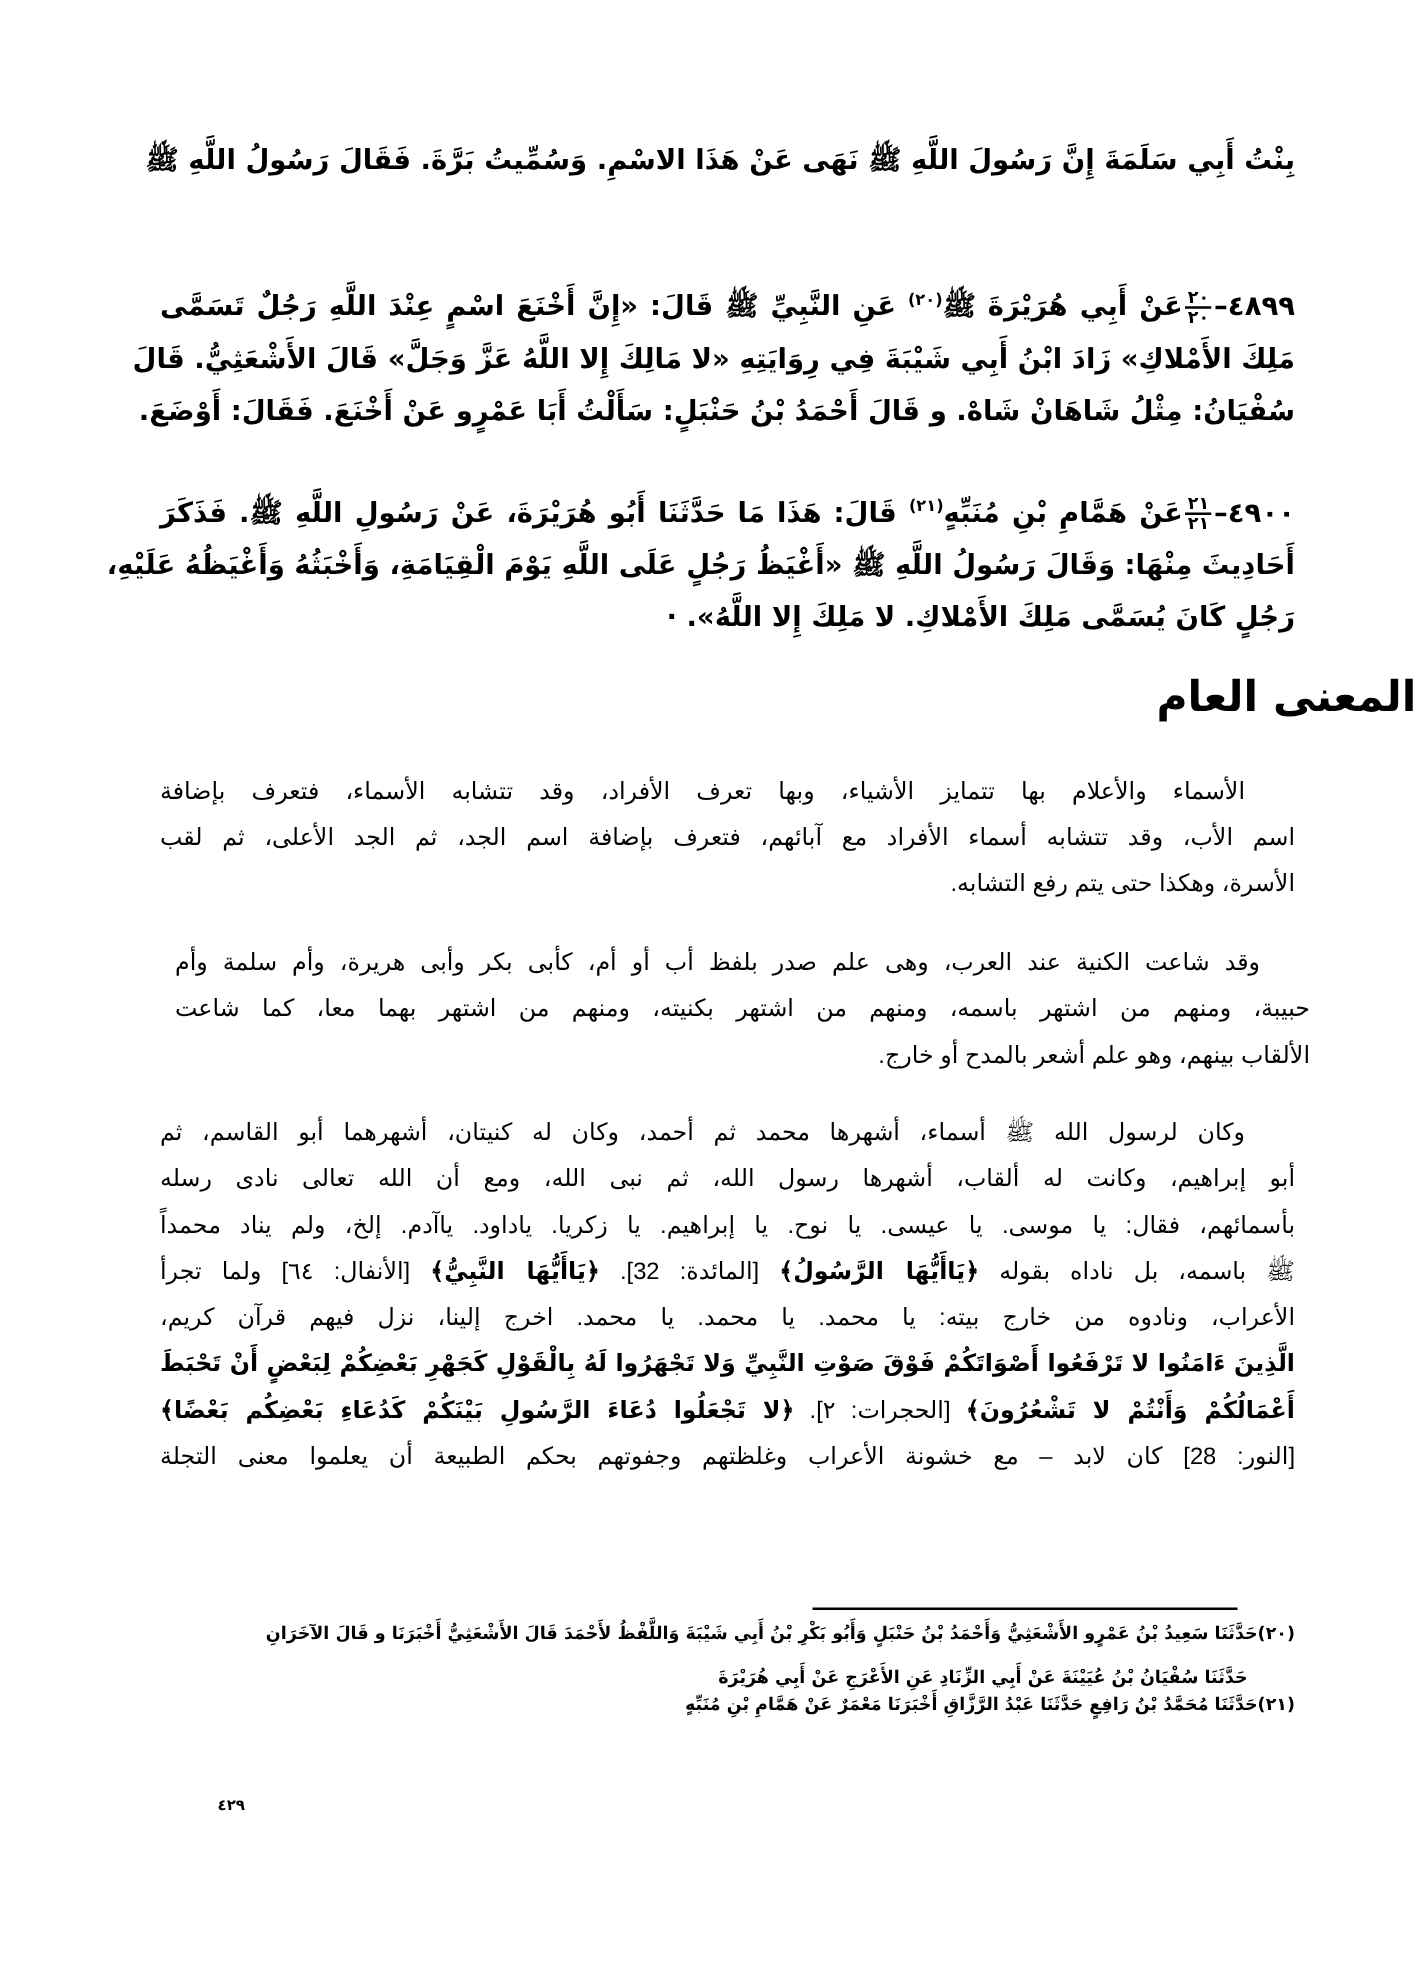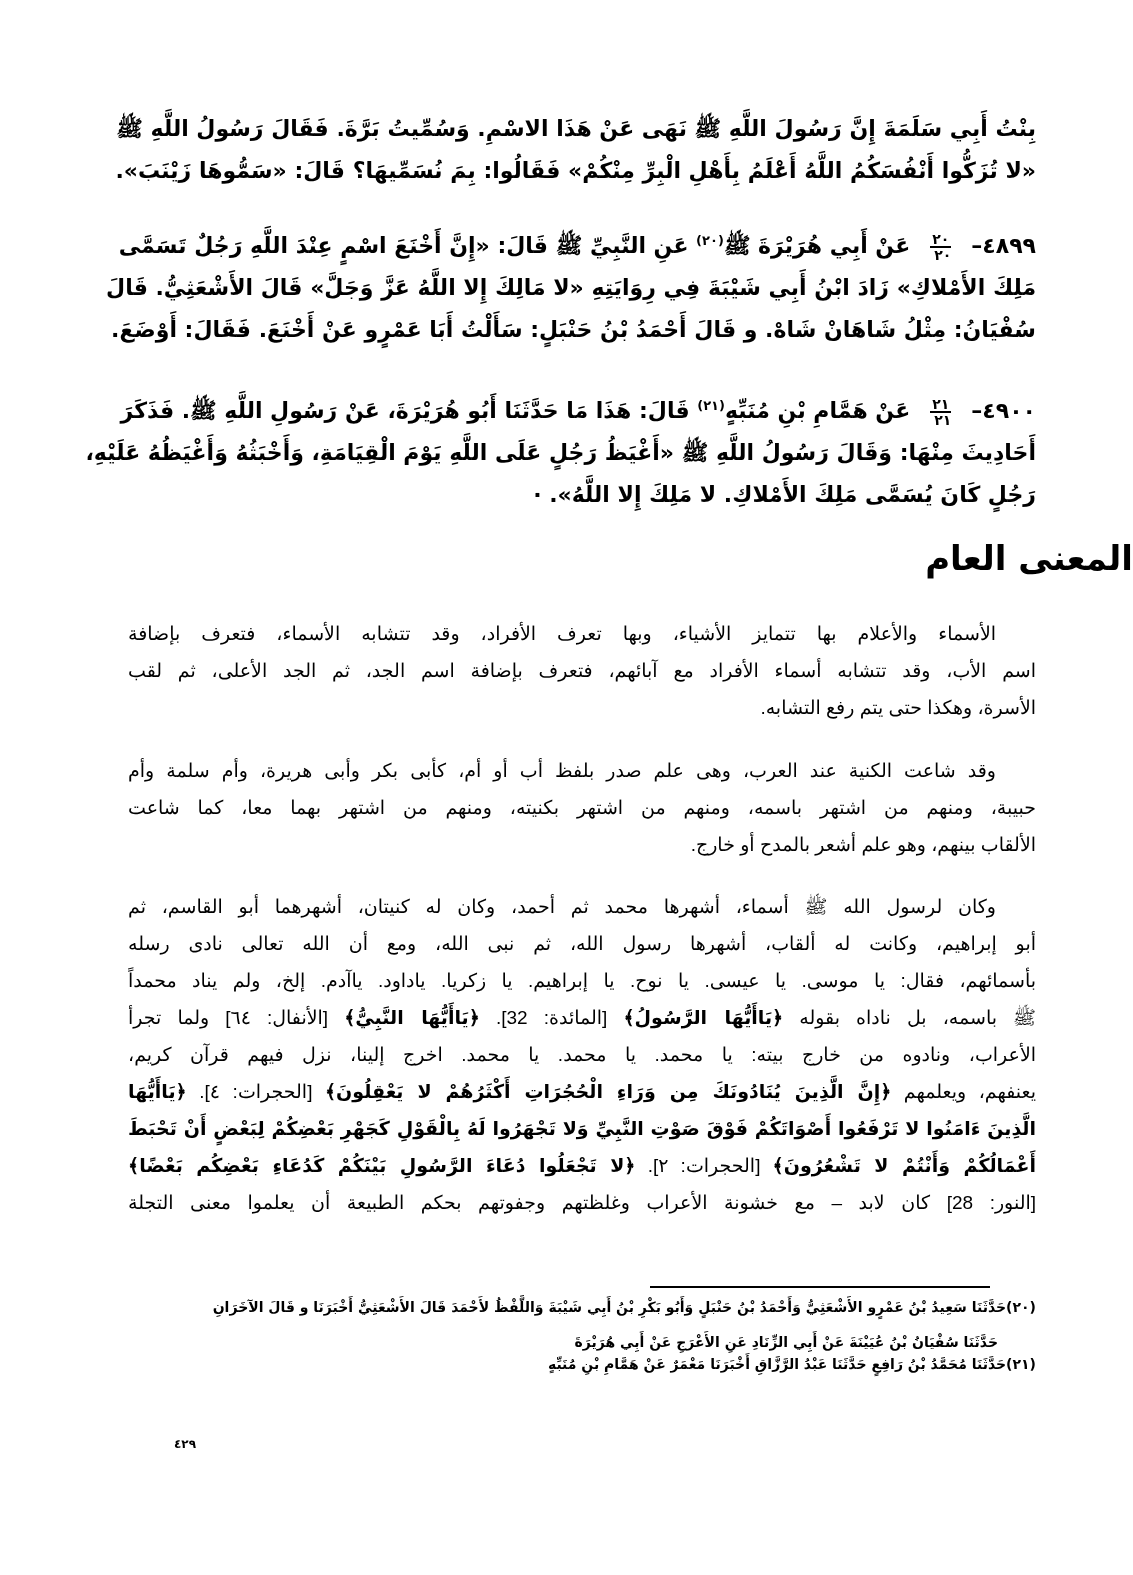--- a/index.html
+++ b/index.html
@@ -4,21 +4,21 @@
 <style>
   html, body { margin: 0; padding: 0; background: #ffffff; }
   body { width: 1133px; height: 1575px; position: relative; overflow: hidden; color: #000; }
   .page { position: absolute; left: 0; top: 0; width: 1133px; height: 1316px; }
   .rtl { direction: rtl; unicode-bidi: embed; }
   .block { position: absolute; left: 128px; width: 908px; font-family: "DejaVu Sans", sans-serif; font-weight: bold; }
   .hadith { font-size: 22px; line-height: 42px; text-align: justify; text-align-last: right; }
   .hadith .line { display: block; white-space: nowrap; text-align: justify; text-align-last: justify; }
   .hadith .line.last { text-align-last: right; }
   .num { font-weight: bold; }
-  .frac { display: inline-flex; flex-direction: column; vertical-align: middle; font-size: 14px; line-height: 14px; margin: 0 20px; }
+  .frac { display: inline-flex; flex-direction: column; align-items: center; vertical-align: middle; font-size: 14px; line-height: 14px; margin: 0 2px; }
   .frac .top { border-bottom: 2px solid #000; padding: 0 2px; }
   sup.fn { font-size: 13px; vertical-align: super; }
   .heading { position: absolute; left: 0; width: 1133px; top: 538px; font-family: "DejaVu Sans", sans-serif; font-weight: bold; font-size: 34px; }
   .body { font-family: "Liberation Sans", sans-serif; font-weight: normal; font-size: 19px; line-height: 37px; }
   .body .line { display: block; white-space: nowrap; text-align: justify; text-align-last: justify; }
   .body .line.first { padding-right: 40px; }
   .body .line.last { text-align-last: right; }
   .quran { font-family: "DejaVu Sans", sans-serif; font-weight: bold; }
   .rule { position: absolute; left: 650px; top: 1286px; width: 340px; height: 2px; background: #000; }
   .fn-block { position: absolute; left: 118px; width: 918px; font-family: "DejaVu Sans", sans-serif; font-weight: bold; font-size: 14px; line-height: 22px; }
@@ -26,21 +26,20 @@
   .fn-indent { padding-right: 38px; margin-top: 13px; }
   .pagenum { position: absolute; left: 127px; top: 1437px; font-family: "DejaVu Sans", sans-serif; font-weight: bold; font-size: 12px; margin-left: 47px; }
 </style>
 </head>
 <body>
 
 <div class="page">
 
   <div class="block hadith rtl" style="top:108px;">
     <span class="line">بِنْتُ أَبِي سَلَمَةَ إِنَّ رَسُولَ اللَّهِ ﷺ نَهَى عَنْ هَذَا الاسْمِ. وَسُمِّيتُ بَرَّةَ. فَقَالَ رَسُولُ اللَّهِ ﷺ</span>
-    <span class="line last">«لا تُزَكُّوا أَنْفُسَكُمُ اللَّهُ أَعْلَمُ بِأَهْلِ الْبِرِّ مِنْكُمْ» فَقَالُوا: بِمَ نُسَمِّيهَا؟ قَالَ: «سَمُّوهَا زَيْنَبَ».</span>
   </div>
 
   <div class="block hadith rtl" style="top:220px;">
     <span class="line">
       <span class="num">٤٨٩٩</span><span>–</span><span class="frac">
           <span class="top">٢٠</span>
           <span>٢٠</span>
         </span><span>عَنْ أَبِي هُرَيْرَةَ ﷺ</span><sup class="fn">(٢٠)</sup><span> عَنِ النَّبِيِّ ﷺ قَالَ: «إِنَّ أَخْنَعَ اسْمٍ عِنْدَ اللَّهِ رَجُلٌ تَسَمَّى</span>
     </span>
     <span class="line">مَلِكَ الأَمْلاكِ» زَادَ ابْنُ أَبِي شَيْبَةَ فِي رِوَايَتِهِ «لا مَالِكَ إِلا اللَّهُ عَزَّ وَجَلَّ» قَالَ الأَشْعَثِيُّ. قَالَ</span>
@@ -59,33 +58,32 @@
   </div>
 
   <div class="heading rtl">المعنى العام</div>
 
   <div class="block body rtl" style="top:615px;">
     <span class="line first">الأسماء والأعلام بها تتمايز الأشياء، وبها تعرف الأفراد، وقد تتشابه الأسماء، فتعرف بإضافة</span>
     <span class="line">اسم الأب، وقد تتشابه أسماء الأفراد مع آبائهم، فتعرف بإضافة اسم الجد، ثم الجد الأعلى، ثم لقب</span>
     <span class="line last">الأسرة، وهكذا حتى يتم رفع التشابه.</span>
   </div>
 
-  <div class="block body rtl" style="top:752px;">
+  <div class="block body rtl" style="top:752px;margin-left:12px;">
     <span class="line first">وقد شاعت الكنية عند العرب، وهى علم صدر بلفظ أب أو أم، كأبى بكر وأبى هريرة، وأم سلمة وأم</span>
     <span class="line">حبيبة، ومنهم من اشتهر باسمه، ومنهم من اشتهر بكنيته، ومنهم من اشتهر بهما معا، كما شاعت</span>
     <span class="line last">الألقاب بينهم، وهو علم أشعر بالمدح أو خارج.</span>
   </div>
 
   <div class="block body rtl" style="top:888px;">
     <span class="line first">وكان لرسول الله ﷺ أسماء، أشهرها محمد ثم أحمد، وكان له كنيتان، أشهرهما أبو القاسم، ثم</span>
     <span class="line">أبو إبراهيم، وكانت له ألقاب، أشهرها رسول الله، ثم نبى الله، ومع أن الله تعالى نادى رسله</span>
     <span class="line">بأسمائهم، فقال: يا موسى. يا عيسى. يا نوح. يا إبراهيم. يا زكريا. ياداود. ياآدم. إلخ، ولم يناد محمداً</span>
     <span class="line"><span>ﷺ باسمه، بل ناداه بقوله </span><span class="quran">﴿يَاأَيُّهَا الرَّسُولُ﴾</span><span> [المائدة: 32]. </span><span class="quran">﴿يَاأَيُّهَا النَّبِيُّ﴾</span><span> [الأنفال: ٦٤] ولما تجرأ</span></span>
     <span class="line">الأعراب، ونادوه من خارج بيته: يا محمد. يا محمد. يا محمد. اخرج إلينا، نزل فيهم قرآن كريم،</span>
-    <span class="line"><span>يعنفهم، ويعلمهم </span><span class="quran">﴿إِنَّ الَّذِينَ يُنَادُونَكَ مِن وَرَاءِ الْحُجُرَاتِ أَكْثَرُهُمْ لا يَعْقِلُونَ﴾</span><span> [الحجرات: ٤]. </span><span class="quran">﴿يَاأَيُّهَا</span></span>
     <span class="line quran">الَّذِينَ ءَامَنُوا لا تَرْفَعُوا أَصْوَاتَكُمْ فَوْقَ صَوْتِ النَّبِيِّ وَلا تَجْهَرُوا لَهُ بِالْقَوْلِ كَجَهْرِ بَعْضِكُمْ لِبَعْضٍ أَنْ تَحْبَطَ</span>
     <span class="line"><span class="quran">أَعْمَالُكُمْ وَأَنْتُمْ لا تَشْعُرُونَ﴾</span><span> [الحجرات: ٢]. </span><span class="quran">﴿لا تَجْعَلُوا دُعَاءَ الرَّسُولِ بَيْنَكُمْ كَدُعَاءِ بَعْضِكُم بَعْضًا﴾</span></span>
     <span class="line">[النور: 28] كان لابد – مع خشونة الأعراب وغلظتهم وجفوتهم بحكم الطبيعة أن يعلموا معنى التجلة</span>
   </div>
 
   <div class="rule"></div>
 
   <div class="fn-block rtl" style="top:1296px;">
     <span class="fn-line">(٢٠)حَدَّثَنَا سَعِيدُ بْنُ عَمْرٍو الأَشْعَثِيُّ وَأَحْمَدُ بْنُ حَنْبَلٍ وَأَبُو بَكْرِ بْنُ أَبِي شَيْبَةَ وَاللَّفْظُ لأَحْمَدَ قَالَ الأَشْعَثِيُّ أَخْبَرَنَا و قَالَ الآخَرَانِ</span>
     <span class="fn-line fn-indent">حَدَّثَنَا سُفْيَانُ بْنُ عُيَيْنَةَ عَنْ أَبِي الزِّنَادِ عَنِ الأَعْرَجِ عَنْ أَبِي هُرَيْرَةَ</span>

